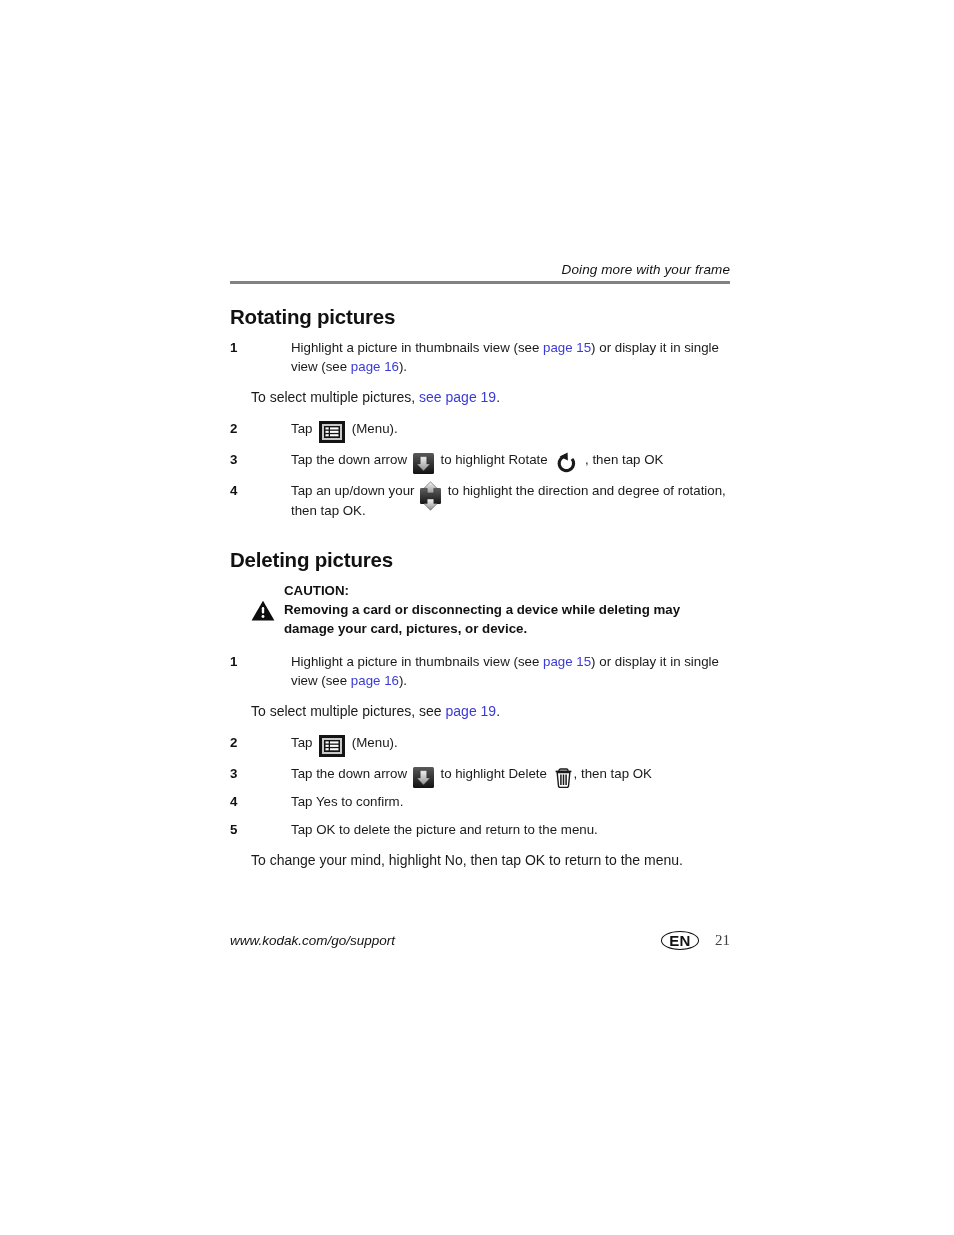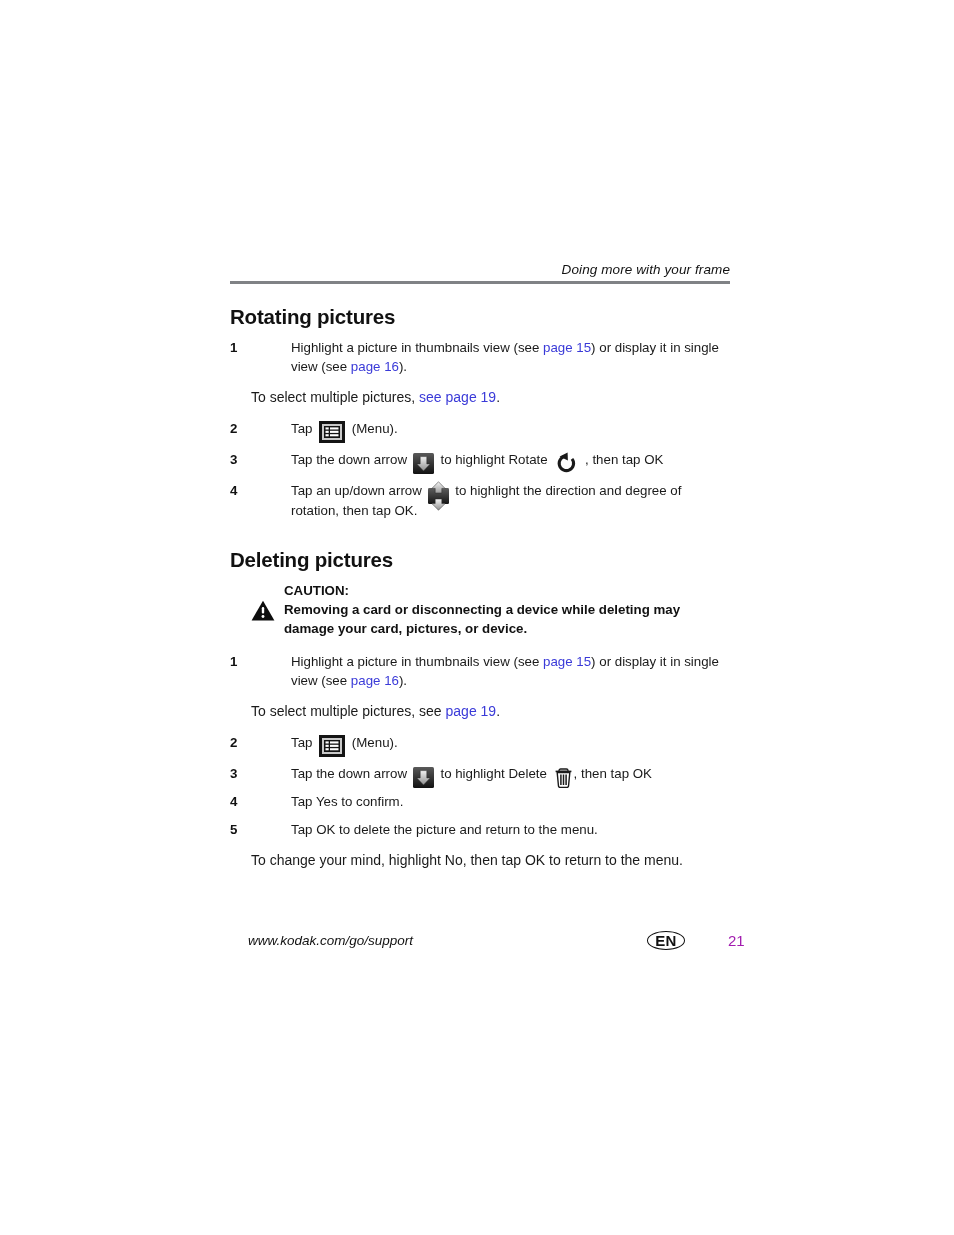--- a/index.html
+++ b/index.html
@@ -109,26 +109,25 @@
   .icon-menu   { width: 26px; height: 22px; margin: 0 3px -5px 3px; }
   .icon-down   { width: 21px; height: 21px; margin: 0 3px -6px 2px; }
   .icon-updown { width: 21px; height: 30px; margin: 0 3px -10px 2px; }
   .icon-rotate { width: 24px; height: 22px; margin: 0 3px -5px 3px; }
   .icon-trash  { width: 19px; height: 21px; margin: 0 1px -5px 3px; }
   .icon-caution{ width: 24px; height: 21px; flex: 0 0 24px; margin-top: 2px; }
 
   
   .footer {
     position: absolute;
-    left: 248px;
+    left: 230px;
     top: 931px;
     width: 500px;
     display: flex;
     align-items: center;
-    gap: 32px;
   }
   .footer-url {
     font-style: italic;
     font-size: 13.5px;
     color: #111;
     flex: 1 1 auto;
   }
   .lang-badge {
     width: 36px;
     height: 17px;
@@ -138,22 +137,24 @@
     align-items: center;
     justify-content: center;
     font-size: 15px;
     font-weight: bold;
     letter-spacing: 0.3px;
     color: #111;
     margin-right: 11px;
   }
   .page-num {
     font-size: 15px;
-    color: #a21caf;
+    color: #404040;
     min-width: 20px;
+    text-align: right;
+    font-family: Liberation Serif, serif;
   }
 </style>
 </head>
 <body>
 
 <div class="page">
 
   <div class="running-head">Doing more with your frame</div>
   <div class="head-rule"></div>
 
@@ -199,21 +200,21 @@
               <rect x="0" y="0" width="21" height="21" rx="1.5" fill="url(#gbx)"></rect>
               <path d="M7.2 3.6 h6.6 v7.3 h3.4 L10.5 18 L3.8 10.9 h3.4 z" fill="url(#gdn)" stroke="#2b2b2b" stroke-width="0.5"></path>
             </svg></span><span> to highlight Rotate </span><span class="icon icon-rotate"><svg viewBox="0 0 24 22">
               <path d="M12.4 4.2 a7.2 7.2 0 1 0 5.6 2.7" fill="none" stroke="#1a1a1a" stroke-width="3.1" stroke-linecap="butt"></path>
               <path d="M13.6 0.6 L5.6 4.6 L13.9 8.6 Z" fill="#1a1a1a"></path>
             </svg></span><span> , then tap OK</span></div>
     </div>
 
     <div class="step">
       <div class="step-num">4</div>
-      <div class="step-body"><span>Tap an up/down arrow </span><span class="icon icon-updown"><svg viewBox="0 0 21 30">
+      <div class="step-body"><span>Tap an up/down your </span><span class="icon icon-updown"><svg viewBox="0 0 21 30">
               <defs>
                 <linearGradient id="gud1" x1="0" y1="0" x2="0" y2="1">
                   <stop offset="0" stop-color="#f4f4f4"></stop>
                   <stop offset="1" stop-color="#9a9a9a"></stop>
                 </linearGradient>
                 <linearGradient id="gud2" x1="0" y1="0" x2="0" y2="1">
                   <stop offset="0" stop-color="#f4f4f4"></stop>
                   <stop offset="1" stop-color="#8e8e8e"></stop>
                 </linearGradient>
                 <linearGradient id="gbx2" x1="0" y1="0" x2="0" y2="1">

